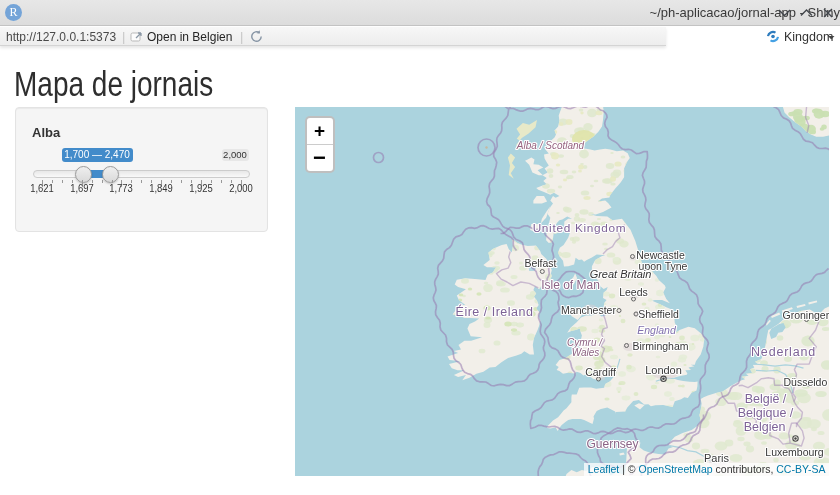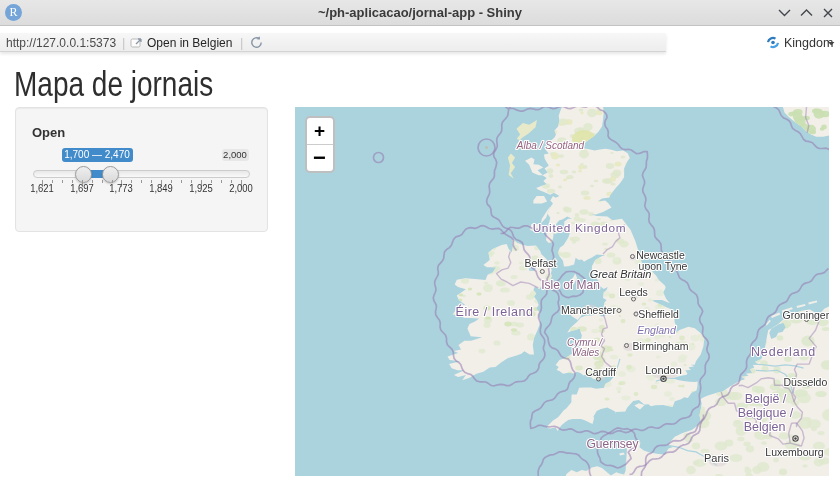--- a/index.html
+++ b/index.html
@@ -1,20 +1,20 @@
 <!DOCTYPE html>
 <html><head><meta charset="utf-8">
 <style>
 * { margin:0; padding:0; box-sizing:border-box; }
 body { font-family:"Liberation Sans",sans-serif; background:#fff; width:840px; height:495px; overflow:hidden; position:relative; }
 .titlebar { position:absolute; left:0; top:0; width:840px; height:26px; background:linear-gradient(#e7e7e7,#dcdcdc); border-bottom:1px solid #c3c3c3; }
 .ricon { position:absolute; left:5px; top:4px; width:17px; height:17px; border-radius:50%; background:#74a4d8; color:#fff; font-family:"Liberation Serif",serif; font-size:12px; text-align:center; line-height:17px; }
-.wtitle { position:absolute; left:0; width:840px; text-align:center; top:5px; font-size:13px; color:#3a3a3a;font-weight:bold; }
+.wtitle { position:absolute; left:0; width:840px; text-align:right; top:5px; font-size:13px; color:#3a3a3a; }
 .wctl { position:absolute; top:0; height:26px; }
-.toolbar { position:absolute; left:0; top:33px; width:666px; height:19px; background:linear-gradient(#f7f7f7,#ededed); border-bottom:1px solid #d4d4d4; box-shadow:0 2px 3px rgba(0,0,0,0.10); }
+.toolbar { position:absolute; left:0; top:27px; width:666px; height:19px; background:linear-gradient(#f7f7f7,#ededed); border-bottom:1px solid #d4d4d4; box-shadow:0 2px 3px rgba(0,0,0,0.10); }
 .url { position:absolute; left:6px; top:3px; font-size:12px; color:#4a4a4a; }
 .sep { position:absolute; top:2px; font-size:13px; color:#c6c6c6; }
 .oib { position:absolute; left:147px; top:3px; font-size:12px; color:#262626; }
 .pub { position:absolute; left:784px; top:3px; font-size:12.5px; color:#333; }
 h1 { position:absolute; left:14px; top:64px; font-size:35px; font-weight:400; color:#2e2e2e; transform:scaleX(0.8); transform-origin:0 0; white-space:nowrap; }
 .well { position:absolute; left:14.5px; top:106.5px; width:253px; height:125px; background:#f5f5f5; border:1px solid #e3e3e3; border-radius:4px; box-shadow:inset 0 1px 1px rgba(0,0,0,0.05); }
 .anos { position:absolute; left:16.5px; top:17.5px; font-size:13px; font-weight:700; color:#333; transform-origin:0 0; }
 .irs-single { position:absolute; left:46px; top:40px; width:71px; height:14px; background:#428bca; color:#fff; font-size:10px; text-align:center; line-height:14px; border-radius:3px; }
 .irs-max { position:absolute; left:206px; top:41.5px; width:27px; height:12px; background:#e7e7e7; color:#333; font-size:9.5px; text-align:center; line-height:12px; border-radius:3px; }
 .irs-line { position:absolute; left:17px; top:62px; width:217.5px; height:8px; background:linear-gradient(#e8e8e8,#f9f9f9); border:1px solid #cccccc; border-radius:8px; }
@@ -56,21 +56,21 @@
     <path d="M12 6.8 A5 5 0 0 1 4.5 10.4" stroke="#45a1e4" stroke-width="2.2" fill="none"></path>
     <circle cx="7" cy="6.5" r="1.8" fill="#2e7cbe"></circle>
   </svg>
   <div class="pub">Kingdom</div>
   <svg style="position:absolute;left:827px;top:8px" width="9" height="6">
       <path d="M1 1 L4.25 4.5 L7.5 1 Z" fill="#444"></path>
     </svg>
 </div>
 <h1>Mapa de jornais</h1>
 <div class="well">
-  <div class="anos">Open</div>
+  <div class="anos">Alba</div>
   <div class="irs-single">1,700 — 2,470</div>
   <div class="irs-max">2,000</div>
   <div class="irs-line"></div>
   <div class="irs-bar"></div>
   <div class="handle" style="left:59.5px"></div>
   <div class="handle" style="left:86px"></div>
   <div class="tick" style="left:26.5px;height:7px"></div>
     <div class="tick" style="left:36.4px;height:3.5px"></div>
     <div class="tick" style="left:46.4px;height:3.5px"></div>
     <div class="tick" style="left:56.3px;height:3.5px"></div>
@@ -693,12 +693,13 @@
       <text x="469.5" y="323.5" text-anchor="middle" font-size="12.5" fill="#7d6296" style="font-family:'Liberation Sans',sans-serif;paint-order:stroke;stroke:#ffffff;stroke-width:2.2px;stroke-linejoin:round;letter-spacing:0px">Belgien</text>
       <text x="499.5" y="348.5" text-anchor="middle" font-size="10.5" fill="#383838" style="font-family:'Liberation Sans',sans-serif;paint-order:stroke;stroke:#ffffff;stroke-width:2.2px;stroke-linejoin:round;letter-spacing:0px">Luxembourg</text>
       <text x="421.5" y="354.5" text-anchor="middle" font-size="11" fill="#383838" style="font-family:'Liberation Sans',sans-serif;paint-order:stroke;stroke:#ffffff;stroke-width:2.2px;stroke-linejoin:round;letter-spacing:0px">Paris</text>
       <text x="317.5" y="340.5" text-anchor="middle" font-size="12" fill="#8a6386" style="font-family:'Liberation Sans',sans-serif;paint-order:stroke;stroke:#ffffff;stroke-width:2.2px;stroke-linejoin:round;letter-spacing:0px">Guernsey</text>
     </svg>
   <div class="zoomctl">
     <div class="zbtn" style="top:0">+</div>
     <div style="position:absolute;left:0;top:26px;width:26px;height:1px;background:#ccc"></div>
     <div class="zbtn" style="top:27px;font-size:22px">−</div>
   </div>
+  <div class="attrib"><a>Leaflet</a> | © <a>OpenStreetMap</a> contributors, <a>CC-BY-SA</a></div>
 </div>
 </body></html>

